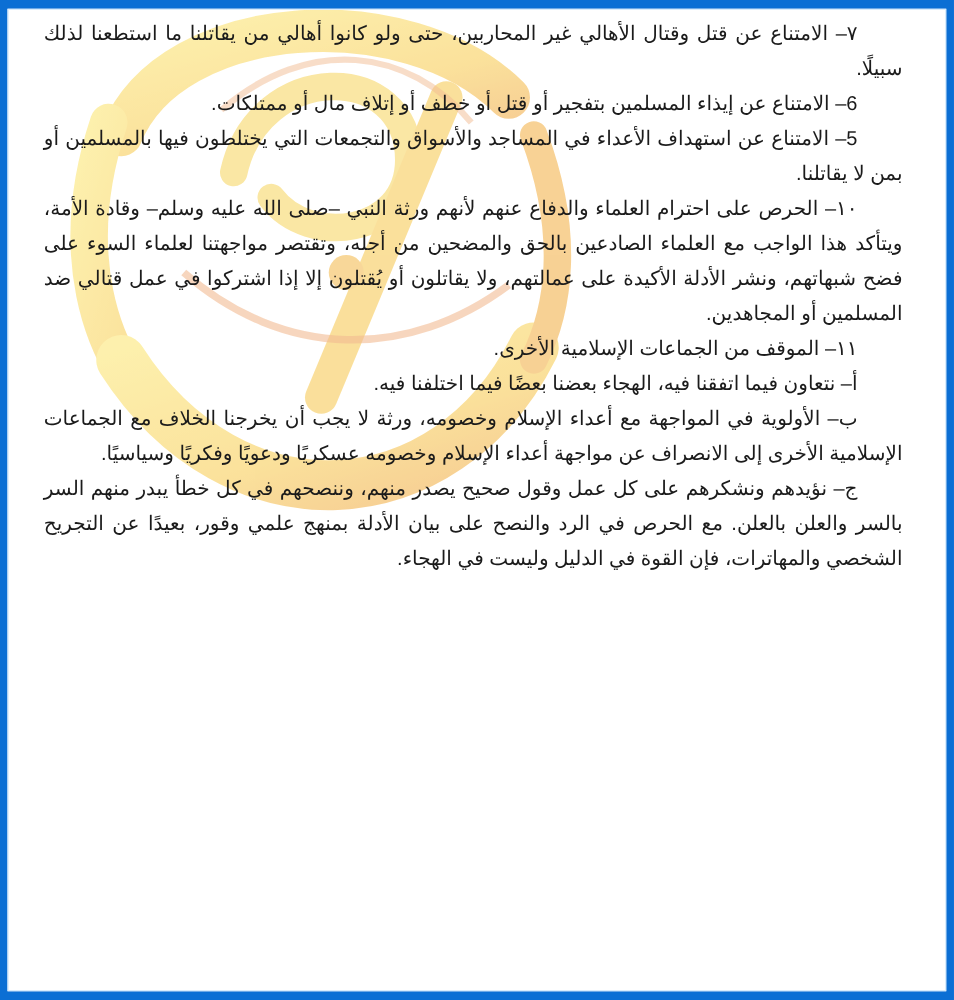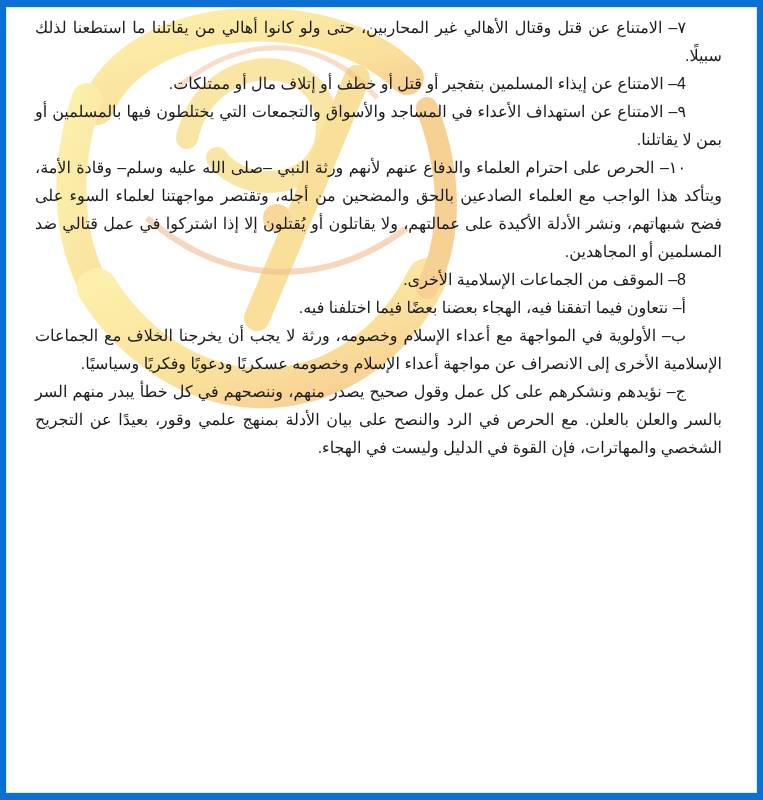--- a/index.html
+++ b/index.html
@@ -87,23 +87,23 @@
       <path d="M400 120 C 430 200, 420 260, 400 300" stroke="#f2ad3e" stroke-width="22" fill="none" stroke-linecap="round"></path>
 
       <path d="M120 230 C 200 300, 300 300, 380 240" stroke="#e8843a" stroke-width="6" fill="none" opacity="0.6"></path>
       <path d="M150 100 C 220 40, 300 50, 350 110" stroke="#e8843a" stroke-width="5" fill="none" opacity="0.5"></path>
 
       <circle cx="250" cy="230" r="14" fill="#f3b846"></circle>
     </svg>
 
     <div class="content">
       <p class="para" style="margin-top:0;">٧– الامتناع عن قتل وقتال الأهالي غير المحاربين، حتى ولو كانوا أهالي من يقاتلنا ما استطعنا لذلك سبيلًا.</p>
-      <p class="para">4– الامتناع عن إيذاء المسلمين بتفجير أو قتل أو خطف أو إتلاف مال أو ممتلكات.</p>
-      <p class="para">٩– الامتناع عن استهداف الأعداء في المساجد والأسواق والتجمعات التي يختلطون فيها بالمسلمين أو بمن لا يقاتلنا.</p>
+      <p class="para">6– الامتناع عن إيذاء المسلمين بتفجير أو قتل أو خطف أو إتلاف مال أو ممتلكات.</p>
+      <p class="para">5– الامتناع عن استهداف الأعداء في المساجد والأسواق والتجمعات التي يختلطون فيها بالمسلمين أو بمن لا يقاتلنا.</p>
       <p class="para">١٠– الحرص على احترام العلماء والدفاع عنهم لأنهم ورثة النبي –صلى الله عليه وسلم– وقادة الأمة، ويتأكد هذا الواجب مع العلماء الصادعين بالحق والمضحين من أجله، وتقتصر مواجهتنا لعلماء السوء على فضح شبهاتهم، ونشر الأدلة الأكيدة على عمالتهم، ولا يقاتلون أو يُقتلون إلا إذا اشتركوا في عمل قتالي ضد المسلمين أو المجاهدين.</p>
-      <p class="para">8– الموقف من الجماعات الإسلامية الأخرى.</p>
+      <p class="para">١١– الموقف من الجماعات الإسلامية الأخرى.</p>
       <p class="para">أ– نتعاون فيما اتفقنا فيه، الهجاء بعضنا بعضًا فيما اختلفنا فيه.</p>
       <p class="para">ب– الأولوية في المواجهة مع أعداء الإسلام وخصومه، ورثة لا يجب أن يخرجنا الخلاف مع الجماعات الإسلامية الأخرى إلى الانصراف عن مواجهة أعداء الإسلام وخصومه عسكريًا ودعويًا وفكريًا وسياسيًا.</p>
       <p class="para">ج– نؤيدهم ونشكرهم على كل عمل وقول صحيح يصدر منهم، وننصحهم في كل خطأ يبدر منهم السر بالسر والعلن بالعلن. مع  الحرص في الرد والنصح على بيان الأدلة بمنهج علمي وقور، بعيدًا عن التجريح الشخصي والمهاترات، فإن القوة في الدليل وليست في الهجاء.</p>
     </div>
 
   </div>
 </div>
 
 </body></html>

